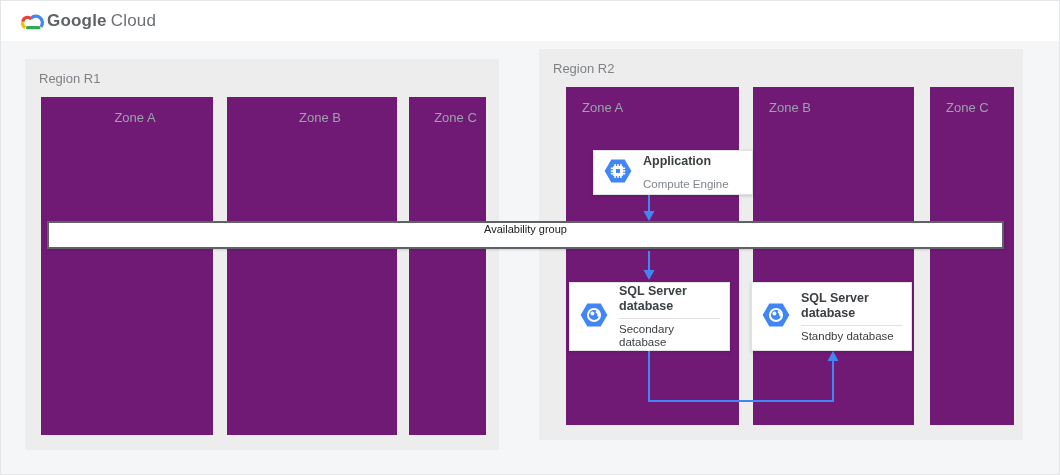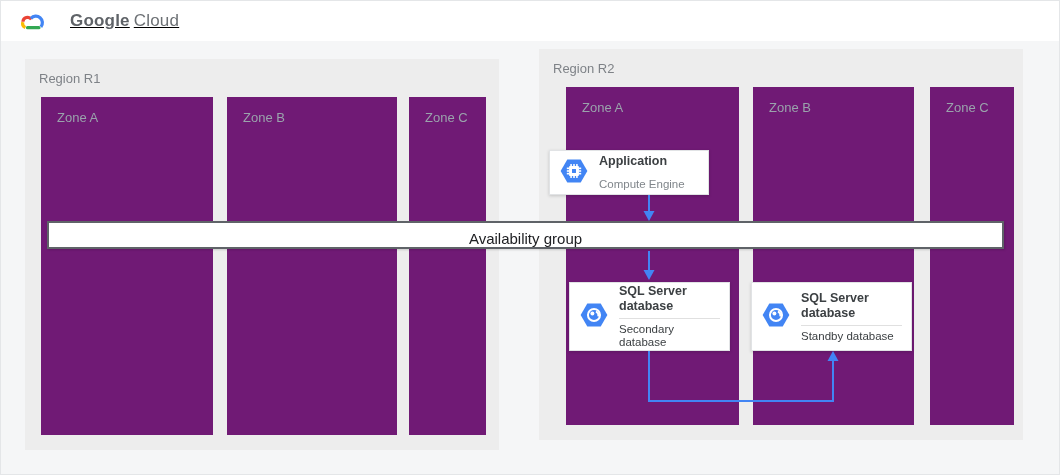--- a/index.html
+++ b/index.html
@@ -5,50 +5,50 @@
   html,body { margin:0; padding:0; background:#fff; }
   .page {
     position:relative; width:1060px; height:475px;
     background:#fff; border:1px solid #e4e6e8; box-sizing:border-box;
     font-family:"Liberation Sans","DejaVu Sans",sans-serif; overflow:hidden;
   }
   .canvas { position:absolute; left:0; top:40px; right:0; bottom:0; background:#f5f6f7; }
 
   
   .header { position:absolute; left:0; top:0; right:0; height:40px; background:#fff;
-            display:flex; align-items:center; padding-left:16px; gap:23px; z-index:2;text-decoration:underline; }
+            display:flex; align-items:center; padding-left:16px; gap:0; z-index:2; }
   .brand { font-size:17px; color:#5f6368; letter-spacing:.2px; }
   .brand .primary { font-weight:600; margin-right:4px; }
   .brand .secondary { font-weight:400; color:#6d7175; }
 
   
   .region { position:absolute; background:#ededed; }
-  .region-r1 { left:24px; top:58px; width:474px; height:391px; }
+  .region-r1 { left:24px; top:58px; width:474px; height:391px;text-align:center; }
   .region-r2 { left:538px; top:48px; width:484px; height:391px; }
   .region-label { position:absolute; top:12px; left:14px; font-size:13px; color:#7e8287; }
   .zone { position:absolute; top:38px; height:338px; background:#701a75; }
   .zone-label { display:block; padding:13px 0 0 16px; font-size:13px; color:#9aa3ac; }
   .r1-za { left:16px;  width:172px; }
   .r1-zb { left:202px; width:170px; }
   .r1-zc { left:384px; width:77px;  }
   .r2-za { left:27px;  width:173px; }
   .r2-zb { left:214px; width:161px; }
   .r2-zc { left:391px; width:84px;  }
 
   
   .band { position:absolute; left:46px; top:220px; width:957px; height:28px;
           background:#fff; border:2px solid #5f6368; box-sizing:border-box;
-          display:flex; align-items:flex-end; justify-content:center;
-          font-size:15px; color:#202124; z-index:3; box-shadow:1px 1px 2px rgba(0,0,0,.15); }
+          display:flex; align-items:flex-start; justify-content:center;
+          font-size:11px; color:#202124; z-index:3; box-shadow:1px 1px 2px rgba(0,0,0,.15); }
 
   
   .card { position:absolute; background:#fff; border:1px solid #e1e3e5;
           box-shadow:0 1px 3px rgba(0,0,0,.18); box-sizing:border-box;
           display:flex; align-items:center; gap:10px; padding:7px 9px; z-index:4; }
-  .card-app { left:548px; top:149px; width:160px; height:45px; align-items:center; }
+  .card-app { left:592px; top:149px; width:160px; height:45px; align-items:center; }
   .card-sql-1 { left:568px; top:281px; width:161px; height:69px; }
   .card-sql-2 { left:750px; top:281px; width:161px; height:69px; }
   .card .content { flex:1; min-width:0; }
   .card-title { font-size:12.5px; font-weight:700; color:#3c4043; line-height:15px; }
   .card-sub { font-size:11.5px; color:#80868b; line-height:14px; margin-top:8px; }
   .divider { border:0; border-top:1px solid #e0e0e0; margin:4px 0 4px; }
   .instance { font-size:11.5px; color:#3c4043; line-height:13px; }
 
   .icon-wrap { flex:0 0 auto; }
 

